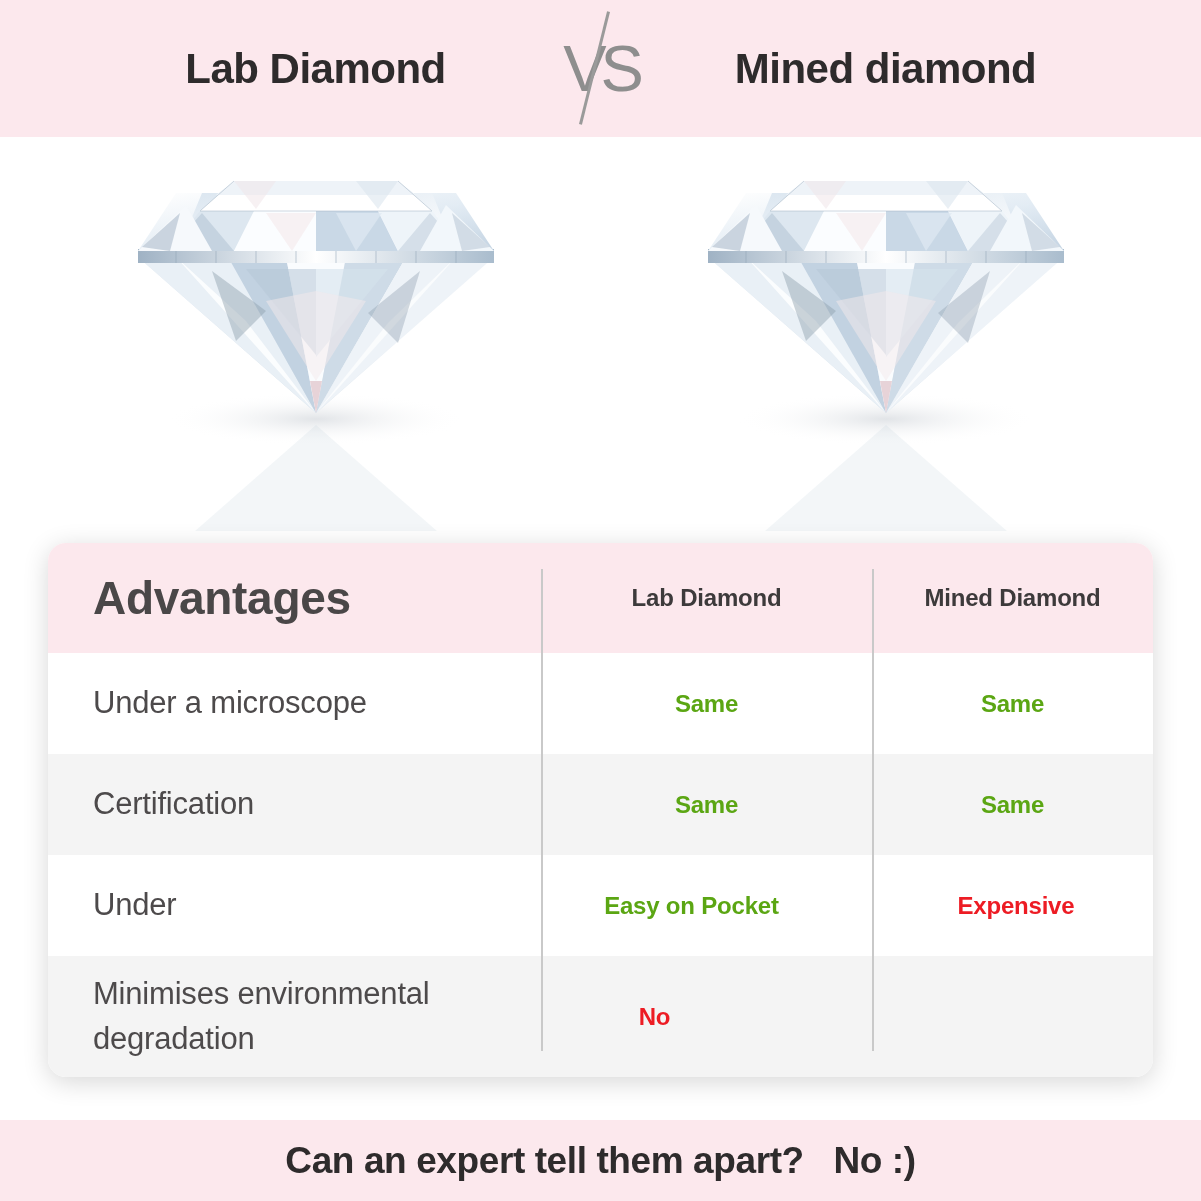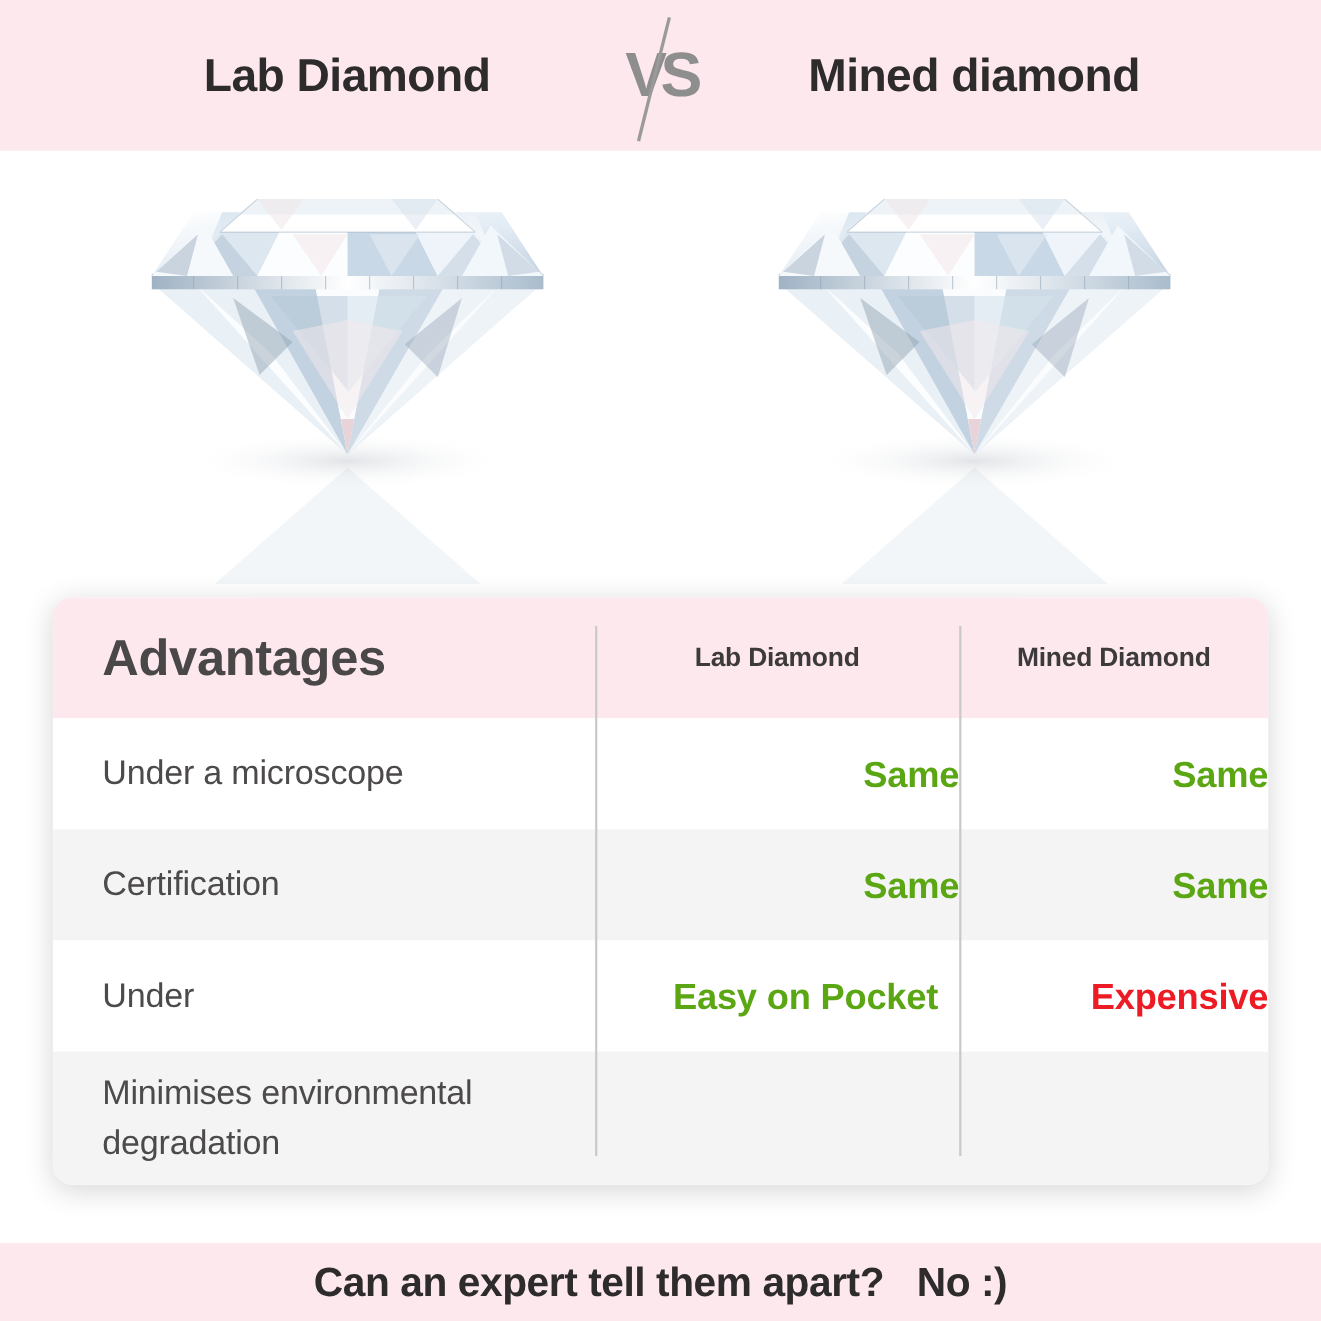--- a/index.html
+++ b/index.html
@@ -30,22 +30,22 @@
   .header-title.left  { width:460px; text-align:center; }
   .header-title.right { width:460px; text-align:center; }
   .vs-wrap {
     width:110px;
     display:flex;
     align-items:center;
     justify-content:center;
     position:relative;
   }
   .vs-text {
-    font-size:57px;
-    font-weight:bold;
+    font-size:65px;
+    font-weight:normal;
     color:#8e8e8e;
     line-height:1;
     letter-spacing:-6px;
     position:relative;
     z-index:1;
   }
   .vs-slash {
     position:absolute;
     left:50%;
     top:-26px;
@@ -120,33 +120,32 @@
     color:#3d3a3b;
     letter-spacing:-0.2px;
   }
   .cell-label {
     font-size:31px;
     color:#4d4a4b;
     line-height:1.42;
     letter-spacing:-0.2px;
   }
   .cell-val {
-    font-size:33px;
+    font-size:24px;
     font-weight:bold;
     letter-spacing:-0.2px;
-    text-align:right;
   }
   .val-good { color:#5ba613; }
   .val-bad  { color:#ed1c24;margin-left:26px; }
 
   
   .footer {
     position:absolute;
     left:0; right:0; bottom:0;
-    height:71px;
+    height:81px;
     background:#fce8ed;
     display:flex;
     align-items:center;
     justify-content:center;
     margin-top:37px;
   }
   .footer-text {
     font-size:37px;
     font-weight:bold;
     color:#2e2b2c;
@@ -377,20 +376,21 @@
     </div>
 
     <div class="row trow white">
       <div class="c-label cell-label">Under</div>
       <div class="c-lab cell-val val-good">Easy on Pocket</div>
       <div class="c-mined cell-val val-bad">Expensive</div>
     </div>
 
     <div class="row trow gray tall">
       <div class="c-label cell-label" style="max-width:440px;">Minimises environmental degradation</div>
+      <div class="c-mined cell-val val-bad">No</div>
     </div>
 
   </div>
 </div>
 
 <div class="footer">
   <div class="footer-text">Can an expert tell them apart?   No :)</div>
 </div>
 
 </body></html>

